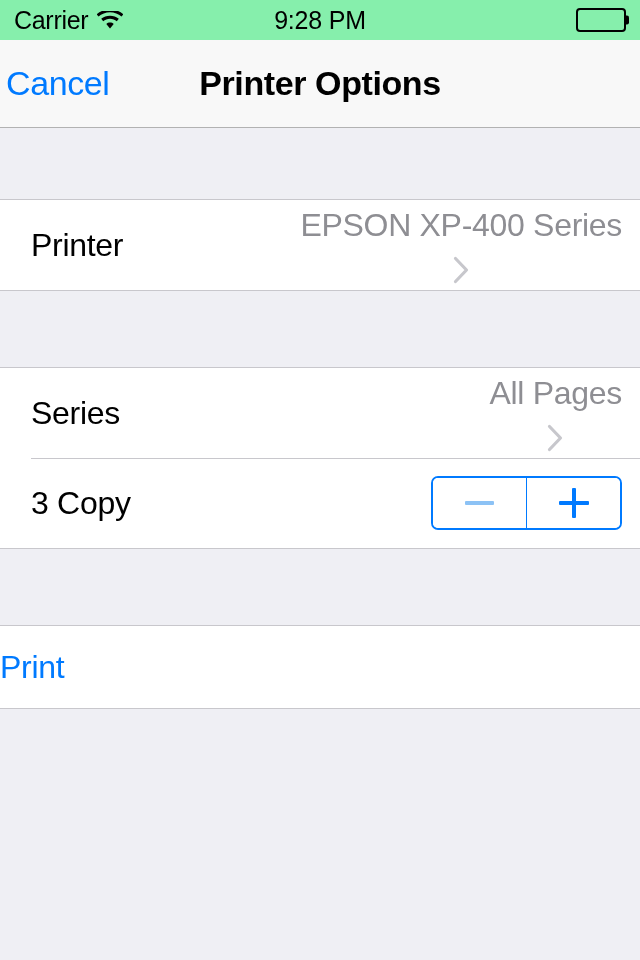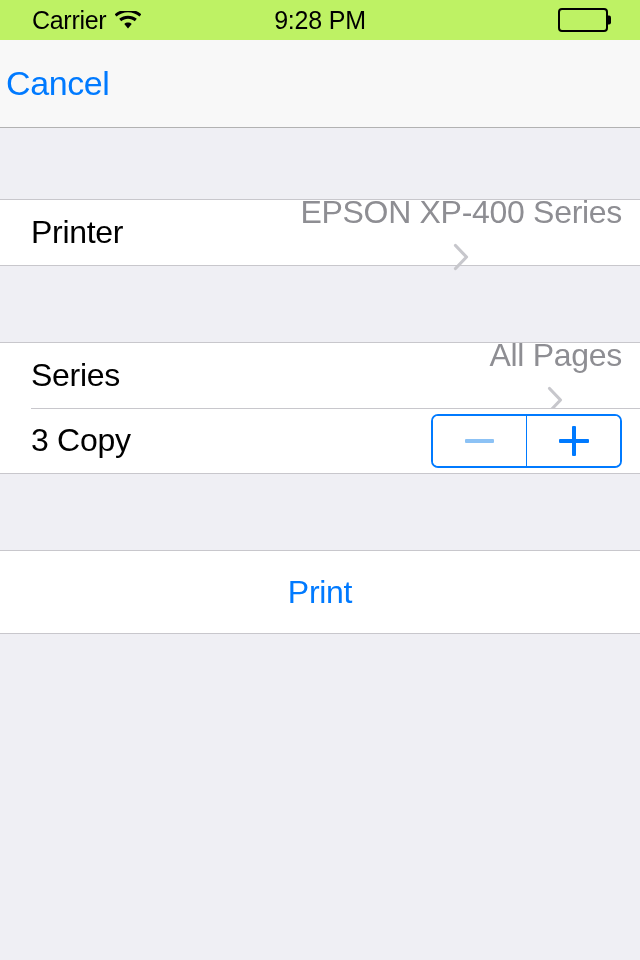--- a/index.html
+++ b/index.html
@@ -12,25 +12,25 @@
     background: #EFEFF4;
     font-family: "Liberation Sans", sans-serif;
     -webkit-font-smoothing: antialiased;
     overflow: hidden;
     position: relative;
   }
 
   
   .status-bar {
     height: 40px;
-    background: #bef264;
-    display: flex;
-    align-items: center;
-    position: relative;
-    padding: 0 32px;
+    background: #86efac;
+    display: flex;
+    align-items: center;
+    position: relative;
+    padding: 0 14px;
     box-sizing: border-box;
   }
   .status-left {
     display: flex;
     align-items: center;
     gap: 9px;
   }
   .carrier-text {
     font-size: 25px;
     color: #000;
@@ -122,21 +122,21 @@
   .spacer-mid-1 { height: 76px; }
   .spacer-mid-2 { height: 76px; }
 
   .section {
     background: #FFFFFF;
     border-top: 1px solid #C8C7CC;
     border-bottom: 1px solid #C8C7CC;
   }
 
   .row {
-    height: 65px;
+    height: 90px;
     display: flex;
     align-items: center;
     padding: 0 18px 0 31px;
     box-sizing: border-box;
     position: relative;
     background: #FFFFFF;
   }
   .row + .row::before {
     content: "";
     position: absolute;
@@ -221,21 +221,21 @@
     left: 50%;
     width: 4px;
     margin-left: -2px;
   }
 
   
   .action-row {
     height: 82px;
     display: flex;
     align-items: center;
-    justify-content: center;
+    justify-content: flex-start;
     background: #FFFFFF;
     cursor: pointer;
   }
   .action-label {
     font-size: 32px;
     color: #007AFF;
     letter-spacing: -0.3px;
   }
 </style>
 </head>
@@ -256,20 +256,21 @@
   <div class="status-right">
     <span class="battery">
       <span class="battery-fill"></span>
       <span class="battery-cap"></span>
     </span>
   </div>
 </div>
 
 <div class="nav-bar">
   <button class="nav-cancel">Cancel</button>
+  <div class="nav-title">Printer Options</div>
 </div>
 
 <div class="spacer-before-printer"></div>
 
 <div class="section">
   <div class="row">
     <span class="row-label">Printer</span>
     <span class="row-right">
       <span class="row-value">EPSON XP-400 Series</span>
       <span>

